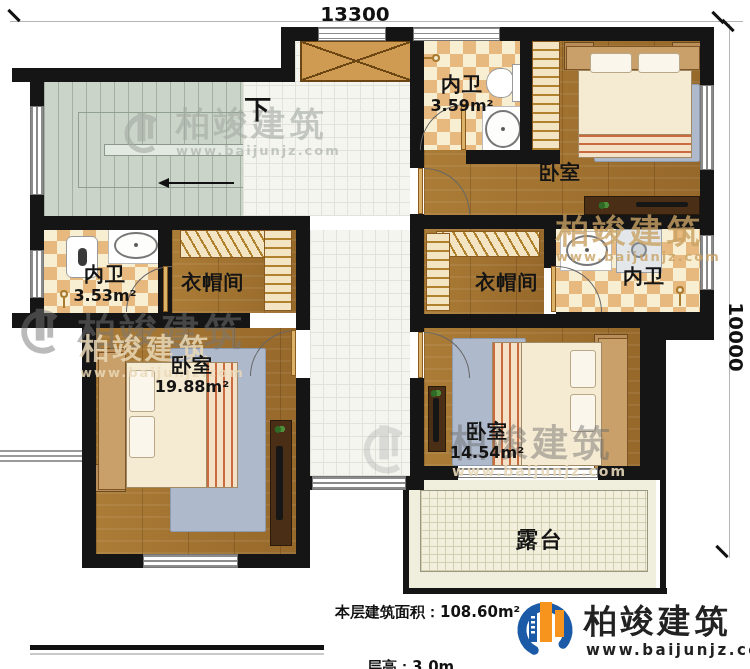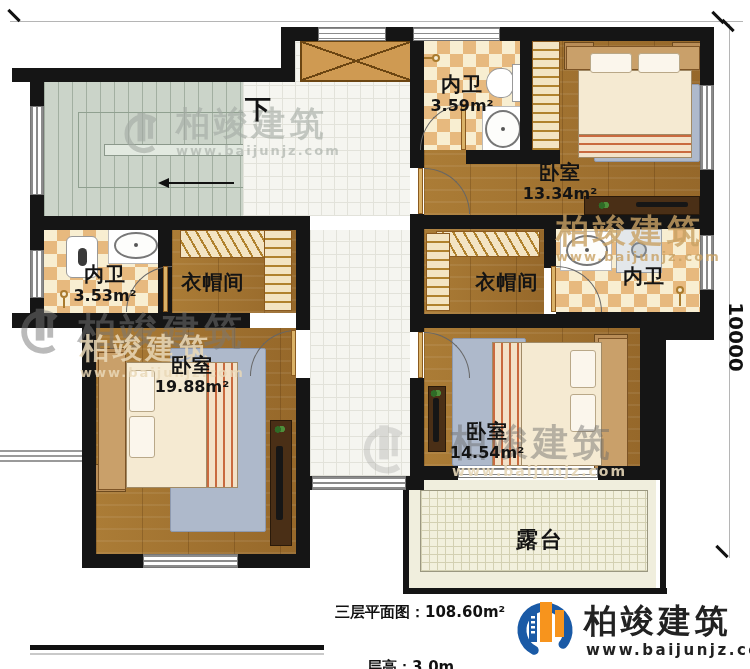--- a/index.html
+++ b/index.html
@@ -276,21 +276,20 @@
 
   <div class="rlabel" style="left:240px;top:94px;width:36px;font-size:26px;">
     <span>下</span>
   </div>
   <div class="rlabel" style="left:412px;top:72px;width:100px;">
     <span class="rname">内卫</span>
     <span class="rarea">3.59m²</span>
   </div>
   <div class="rlabel" style="left:500px;top:160px;width:120px;">
     <span class="rname">卧室</span>
-    <span class="rarea">13.34m²</span>
   </div>
   <div class="rlabel" style="left:50px;top:262px;width:110px;">
     <span class="rname">内卫</span>
     <span class="rarea">3.53m²</span>
   </div>
   <div class="rlabel" style="left:156px;top:270px;width:114px;">
     <span class="rname">衣帽间</span>
   </div>
   <div class="rlabel" style="left:450px;top:270px;width:114px;">
     <span class="rname">衣帽间</span>
@@ -309,28 +308,31 @@
   <div class="rlabel" style="left:475px;top:527px;width:130px;font-size:22px;letter-spacing:2px;">
     <span>露台</span>
   </div>
 
   <div class="dimline" style="left:10px;top:21px;width:733px;height:1px;"></div>
   <div class="dimline" style="left:729px;top:24px;width:1px;height:534px;"></div>
   <div class="tick" style="left:6px;top:14px;"></div>
   <div class="tick" style="left:710px;top:16px;"></div>
   <div class="tick" style="left:720px;top:24px;"></div>
   <div class="tick" style="left:714px;top:550px;"></div>
+  <div class="dimtext" style="left:280px;top:2px;width:150px;">
+    <span>13300</span>
+  </div>
   <div class="dimtext" style="left:688px;top:325px;width:95px;transform:rotate(90deg);">
     <span>10000</span>
   </div>
 
   <div class="abs" style="left:30px;top:645px;width:294px;height:5px;background:#111;"></div>
   <div class="abs" style="left:30px;top:653px;width:294px;height:2px;background:#c9c9c9;"></div>
   <div class="info" style="left:335px;top:603px;">
-    <span>三层平面图：</span><span>108.60m²</span>
+    <span>本层建筑面积：</span><span>108.60m²</span>
   </div>
   <div class="info" style="left:335px;top:658px;margin-left:32px;">
     <span>层高：</span><span>3.0m</span>
   </div>
   <div class="abs" style="left:512px;top:597px;">
     <svg width="66" height="64" viewBox="0 0 66 64">
       <circle cx="33" cy="33" r="23" fill="none" stroke="#1a5aa6" stroke-width="9" stroke-dasharray="112 33" stroke-linecap="round" transform="rotate(118 33 33)"></circle>
       <rect x="28" y="5" width="12" height="40" fill="#f7941d"></rect>
       <rect x="43" y="13" width="9" height="27" fill="#f7941d"></rect>
       <rect x="17" y="15" width="8" height="30" fill="#1a5aa6"></rect>

